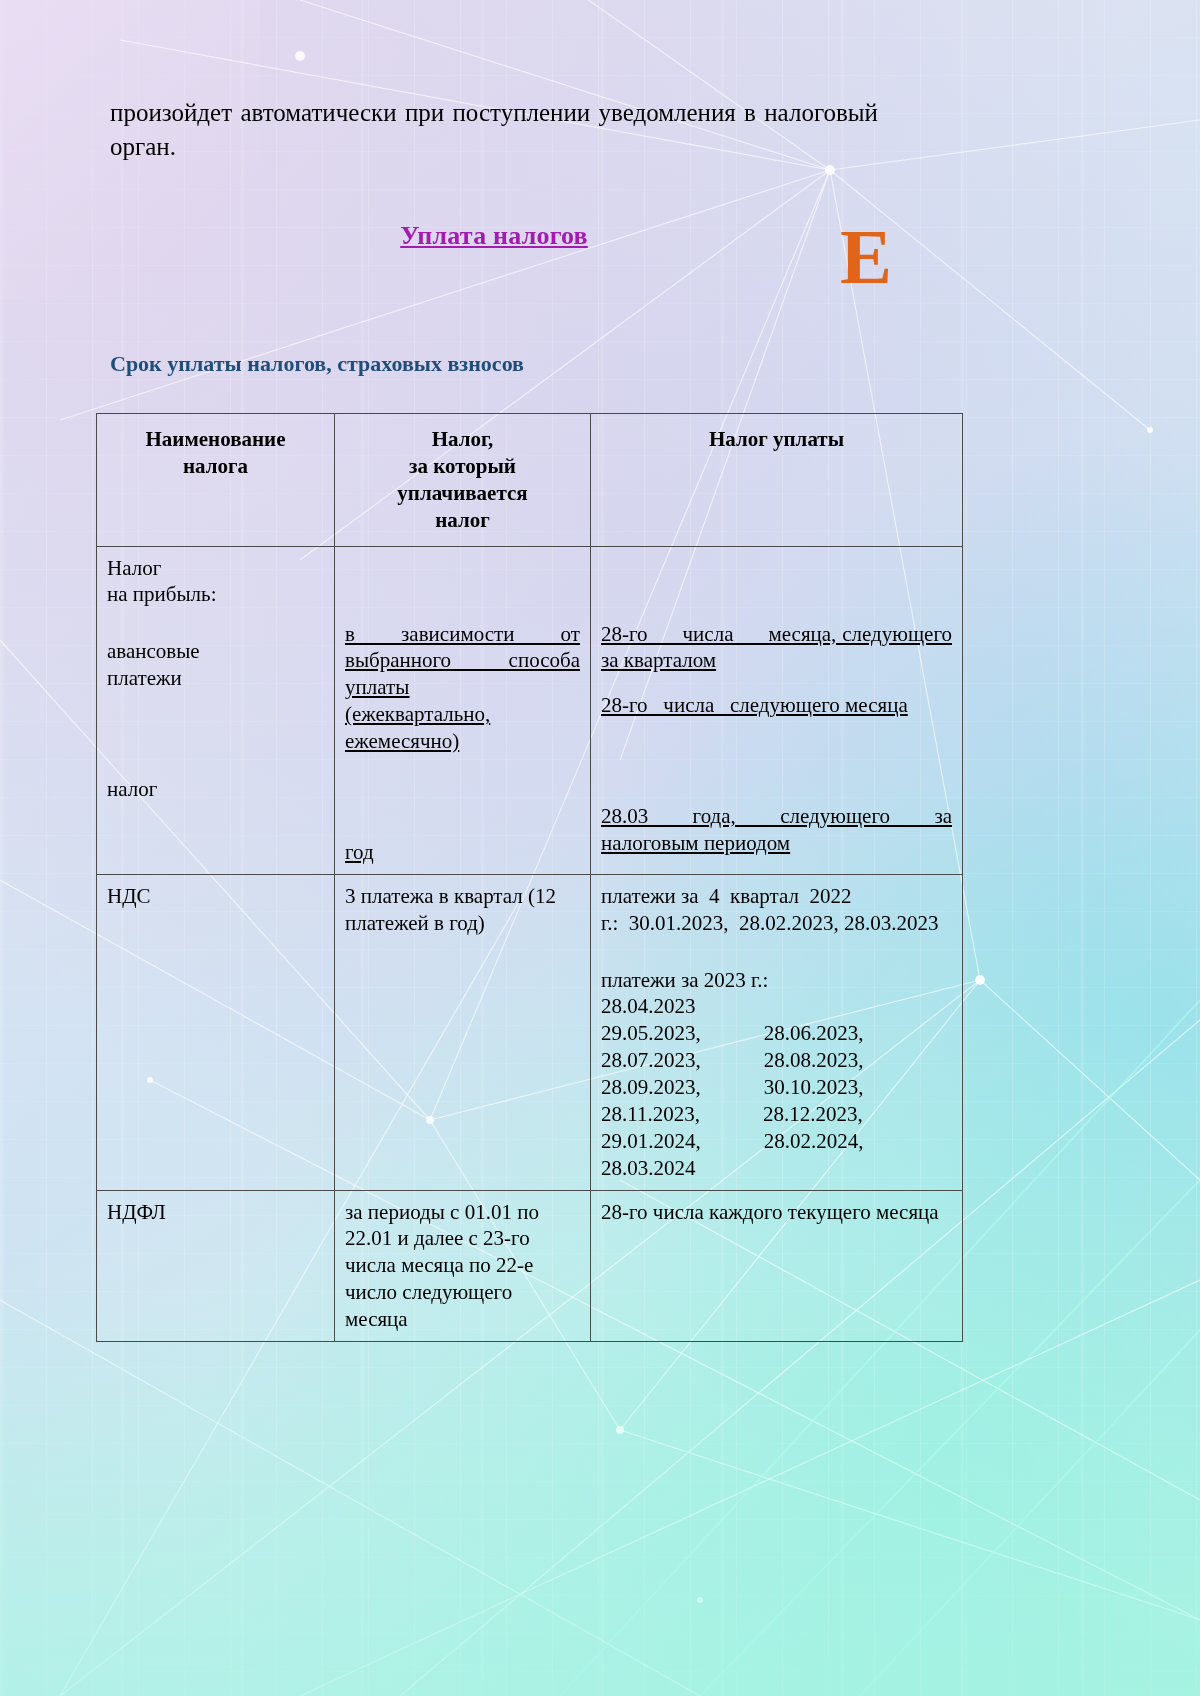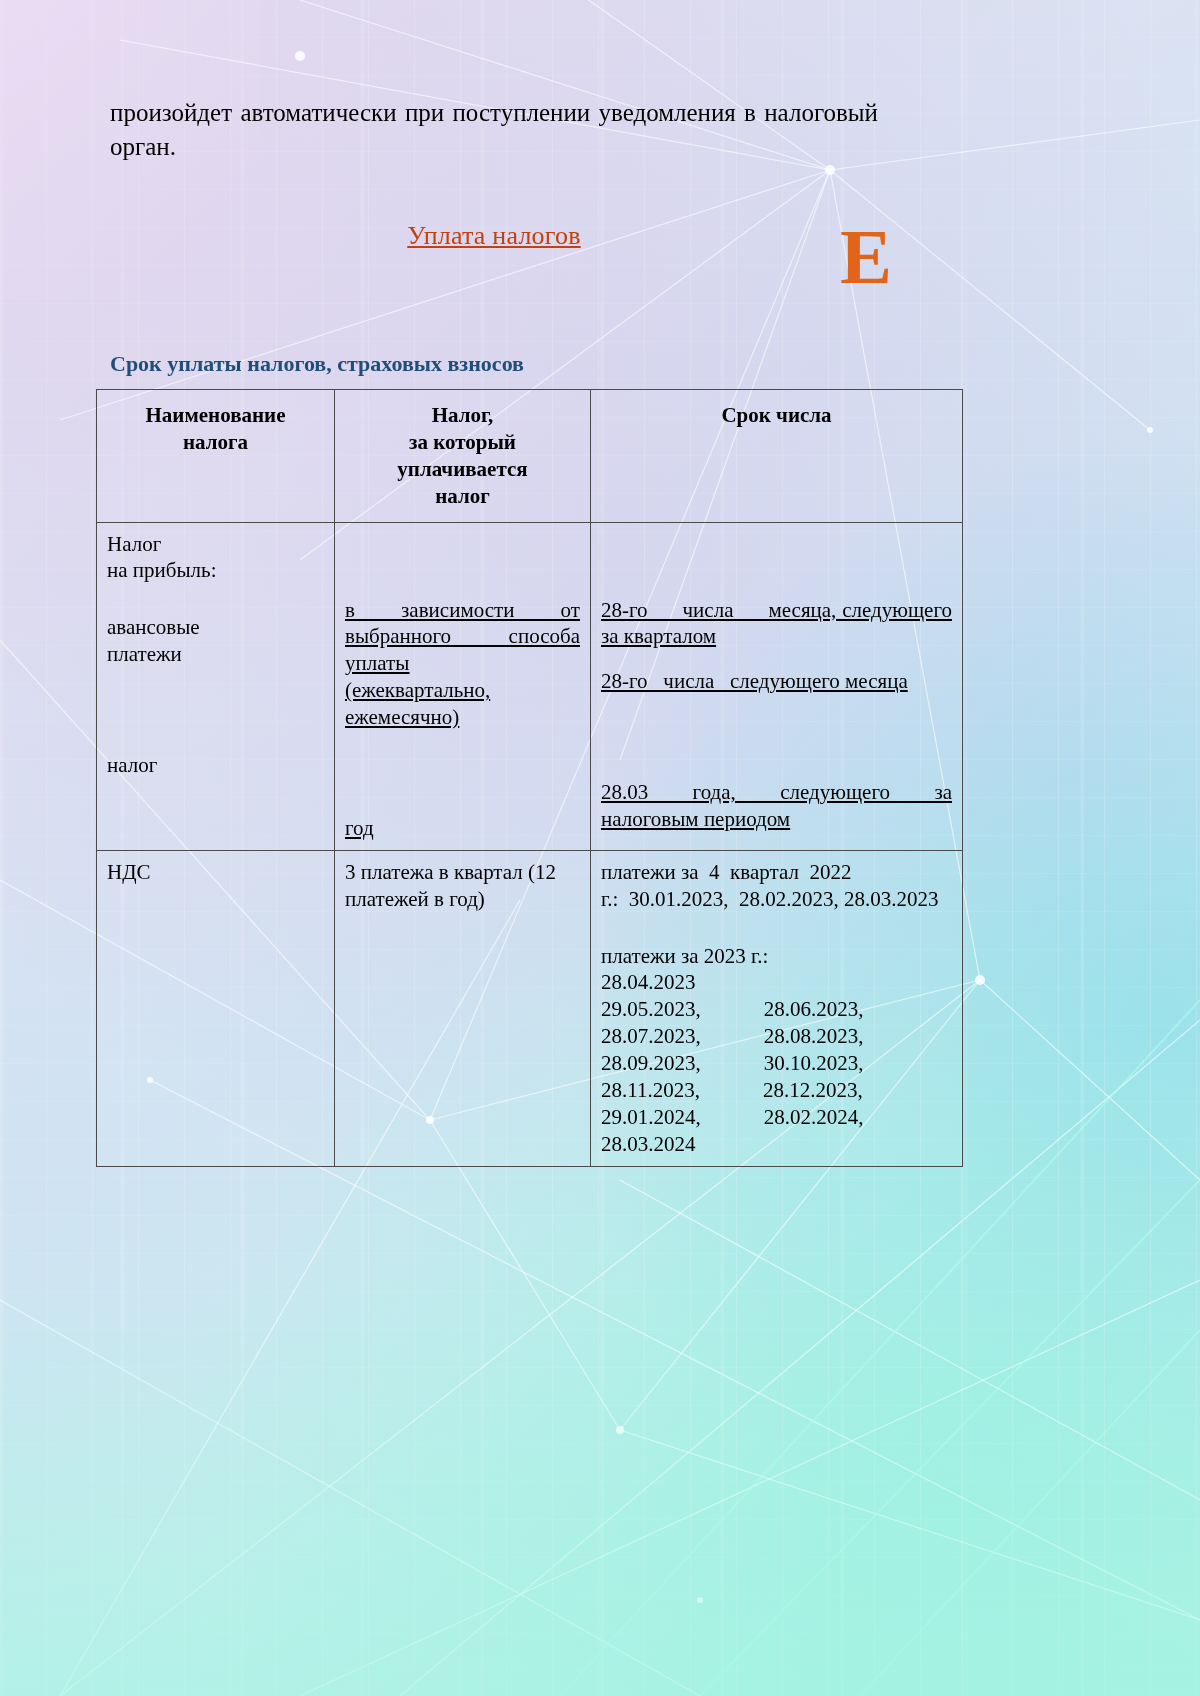--- a/index.html
+++ b/index.html
@@ -84,22 +84,22 @@
     color: #000;
     text-align: justify;
     margin: 0 0 10px 0;
     max-width: 880px;
   }
 
   .section-title {
     text-align: center;
     margin: 58px 0 0 0;
     font-size: 26px;
-    font-weight: normal;
-    color: #c2410c;
+    font-weight: bold;
+    color: #a21caf;
     text-decoration: underline;
     letter-spacing: 0.2px;
   }
 
   .letter-e {
     position: absolute;
     right: 96px;
     top: 218px;
     font-size: 78px;
     font-weight: bold;
@@ -111,21 +111,21 @@
 
   .table-caption {
     text-align: left;
     margin: 100px 0 0 0;
     font-size: 22px;
     font-weight: bold;
     color: #1f4e79;
   }
 
   table.tax {
-    margin: 12px 0 0 -14px;
+    margin: 36px 0 0 -14px;
     border-collapse: collapse;
     width: 866px;
     table-layout: fixed;
     background: transparent;
   }
   table.tax td, table.tax th {
     border: 1px solid #4a4a4a;
     vertical-align: top;
     padding: 8px 10px 8px 10px;
     font-size: 21px;
@@ -228,21 +228,21 @@
           <div>Наименование</div>
             <div>налога</div>
         </th>
         <th>
           <div>Налог,</div>
             <div>за который</div>
             <div>уплачивается</div>
             <div>налог</div>
         </th>
         <th>
-          <div>Срок числа</div>
+          <div>Налог уплаты</div>
         </th>
       </tr>
     </thead>
     <tbody>
       <tr>
         <td>
           <div class="blk">Налог</div>
           <div class="blk">на прибыль:</div>
           <div class="gap-md"></div>
           <div class="blk">авансовые</div>
@@ -281,16 +281,25 @@
             <div>29.05.2023,            28.06.2023,</div>
             <div>28.07.2023,            28.08.2023,</div>
             <div>28.09.2023,            30.10.2023,</div>
             <div>28.11.2023,            28.12.2023,</div>
             <div>29.01.2024,            28.02.2024,</div>
             <div>28.03.2024</div>
           </div>
         </td>
       </tr>
 
+      <tr>
+        <td>НДФЛ</td>
+        <td>
+          <div class="blk">за периоды с 01.01 по 22.01 и далее с 23-го числа месяца по 22-е число следующего месяца</div>
+        </td>
+        <td>
+          <div class="blk">28-го числа каждого текущего месяца</div>
+        </td>
+      </tr>
     </tbody>
   </table>
 
 </div>
 
 </body></html>

